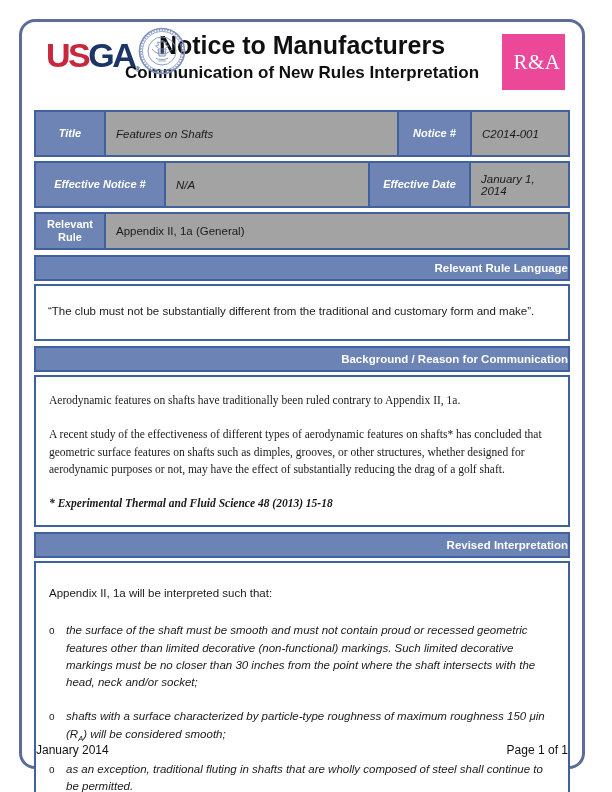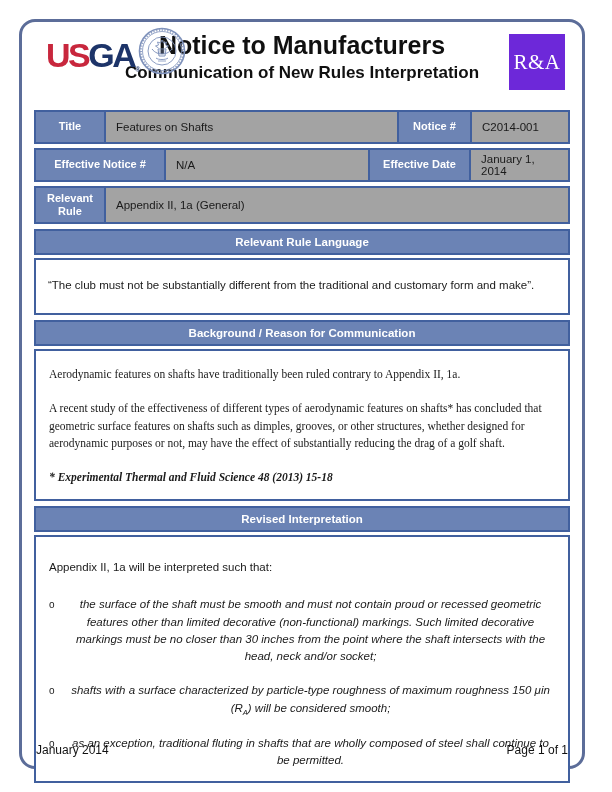--- a/index.html
+++ b/index.html
@@ -10,42 +10,42 @@
   .header{position:relative;height:82px;}
   .usga{position:absolute;left:24px;top:13px;display:flex;align-items:flex-start;}
   .usga-word{font-size:34px;font-weight:800;letter-spacing:-2.5px;line-height:40px;}
   .usga-us{color:#c8273d;}
   .usga-ga{color:#1d3469;}
   .usga-reg{font-size:7px;color:#1d3469;align-self:flex-end;margin:0 0 6px 1px;font-weight:700;}
   .seal{margin:-8px 0 0 -2px;}
   .titles{text-align:center;padding-top:8px;}
   .doc-title{font-size:25px;font-weight:700;color:#101010;line-height:30px;}
   .doc-subtitle{font-size:17px;font-weight:600;color:#101010;line-height:22px;margin-top:2px;}
-  .ra{position:absolute;right:17px;top:12px;width:56px;height:56px;background:#6d28d9;color:#ffffff;display:flex;align-items:center;justify-content:center;font-family:"Liberation Serif",serif;font-size:21px;letter-spacing:0.5px;}
+  .ra{position:absolute;right:17px;top:12px;width:56px;height:56px;background:#ec4899;color:#ffffff;display:flex;align-items:center;justify-content:center;font-family:"Liberation Serif",serif;font-size:21px;letter-spacing:0.5px;padding-left:7px;}
 
   
   .content{margin:6px 12px 0 12px;}
   table.row{border-collapse:collapse;width:100%;table-layout:fixed;margin-bottom:4px;}
   table.row td{border:2px solid #41609e;box-sizing:border-box;}
   td.lbl{background:#6d84b4;color:#ffffff;font-weight:700;font-size:11px;text-align:center;vertical-align:middle;line-height:1.2;padding:2px 3px;}
   td.val{background:#a3a3a3;font-size:11.5px;padding:2px 10px;vertical-align:middle;}
-  .h32 td{height:32px;}
+  .h32 td{height:45px;font-style:italic;}
   .h36 td{height:36px;}
 
-  .bar{border:2px solid #41609e;background:#6b83b5;color:#ffffff;font-weight:700;font-size:11.5px;text-align:center;padding:5px 0;margin-top:5px;box-sizing:border-box;}
+  .bar{border:2px solid #41609e;background:#6b83b5;color:#ffffff;font-weight:700;font-size:11.5px;text-align:right;padding:5px 0;margin-top:5px;box-sizing:border-box;}
   .box{border:2px solid #41609e;background:#ffffff;margin-top:3px;box-sizing:border-box;font-size:11.5px;line-height:1.5;}
   .box-quote{height:57px;padding:17px 12px 12px 12px;}
   .box-bg{padding:15px 13px 12px 13px;height:152px;font-family:Liberation Serif, serif;}
   .box-bg p{margin:0 0 17px 0;}
   .box-bg .ref{font-style:italic;font-weight:700;margin:0;}
   .box-int{padding:22px 13px 10px 13px;height:248px;}
   .intro{margin:0 0 20px 0;}
   .bullet{display:flex;margin:0 0 17px 0;font-style:italic;}
   .bullet .mk{flex:0 0 17px;font-style:normal;font-size:10px;padding-top:1px;text-align:left;}
-  .bullet .tx{flex:1;text-align:center;}
+  .bullet .tx{flex:1;}
   sub.ra-sub{font-size:7.5px;}
 
   .footer{position:absolute;left:14px;right:14px;bottom:9px;display:flex;justify-content:space-between;font-size:12px;color:#111;}
 </style>
 </head>
 <body>
 
 <div class="outer">
 
   <div class="header">

